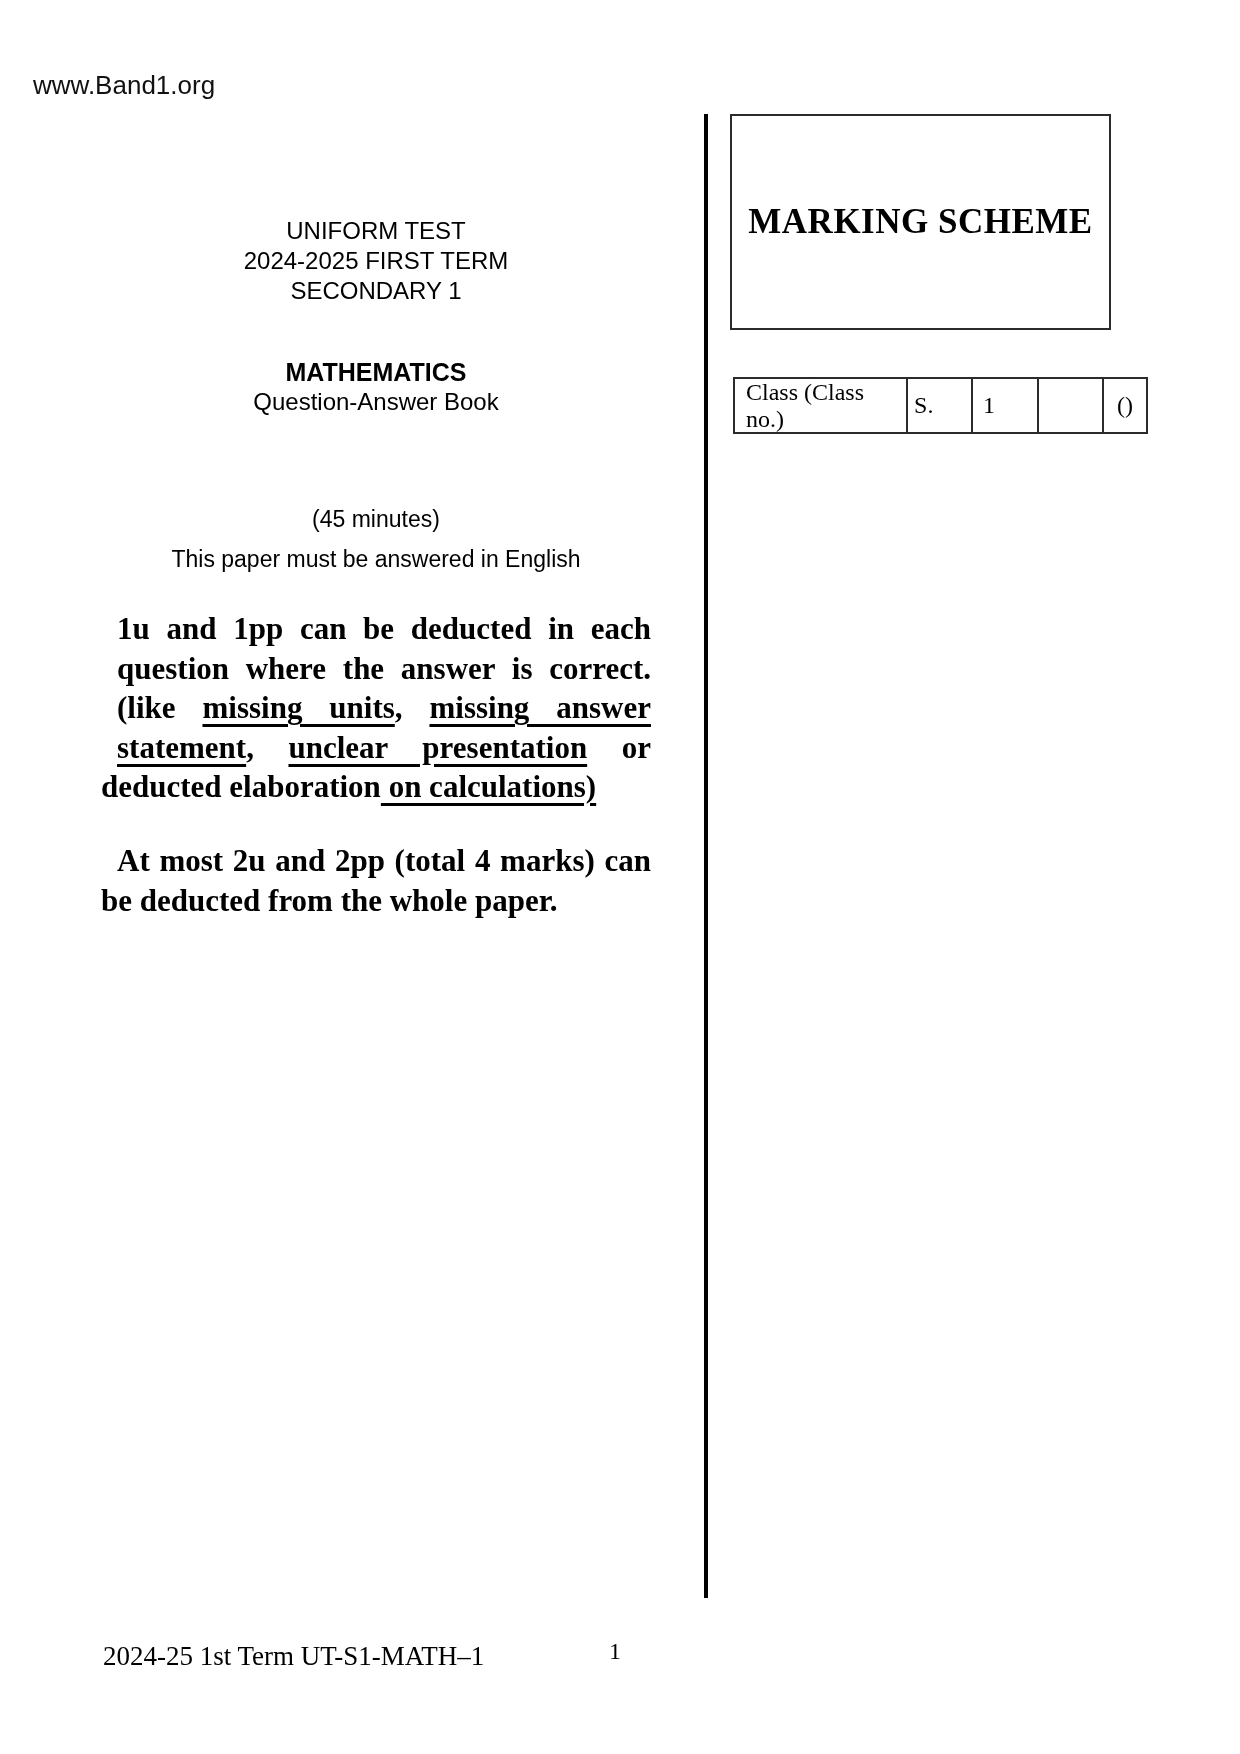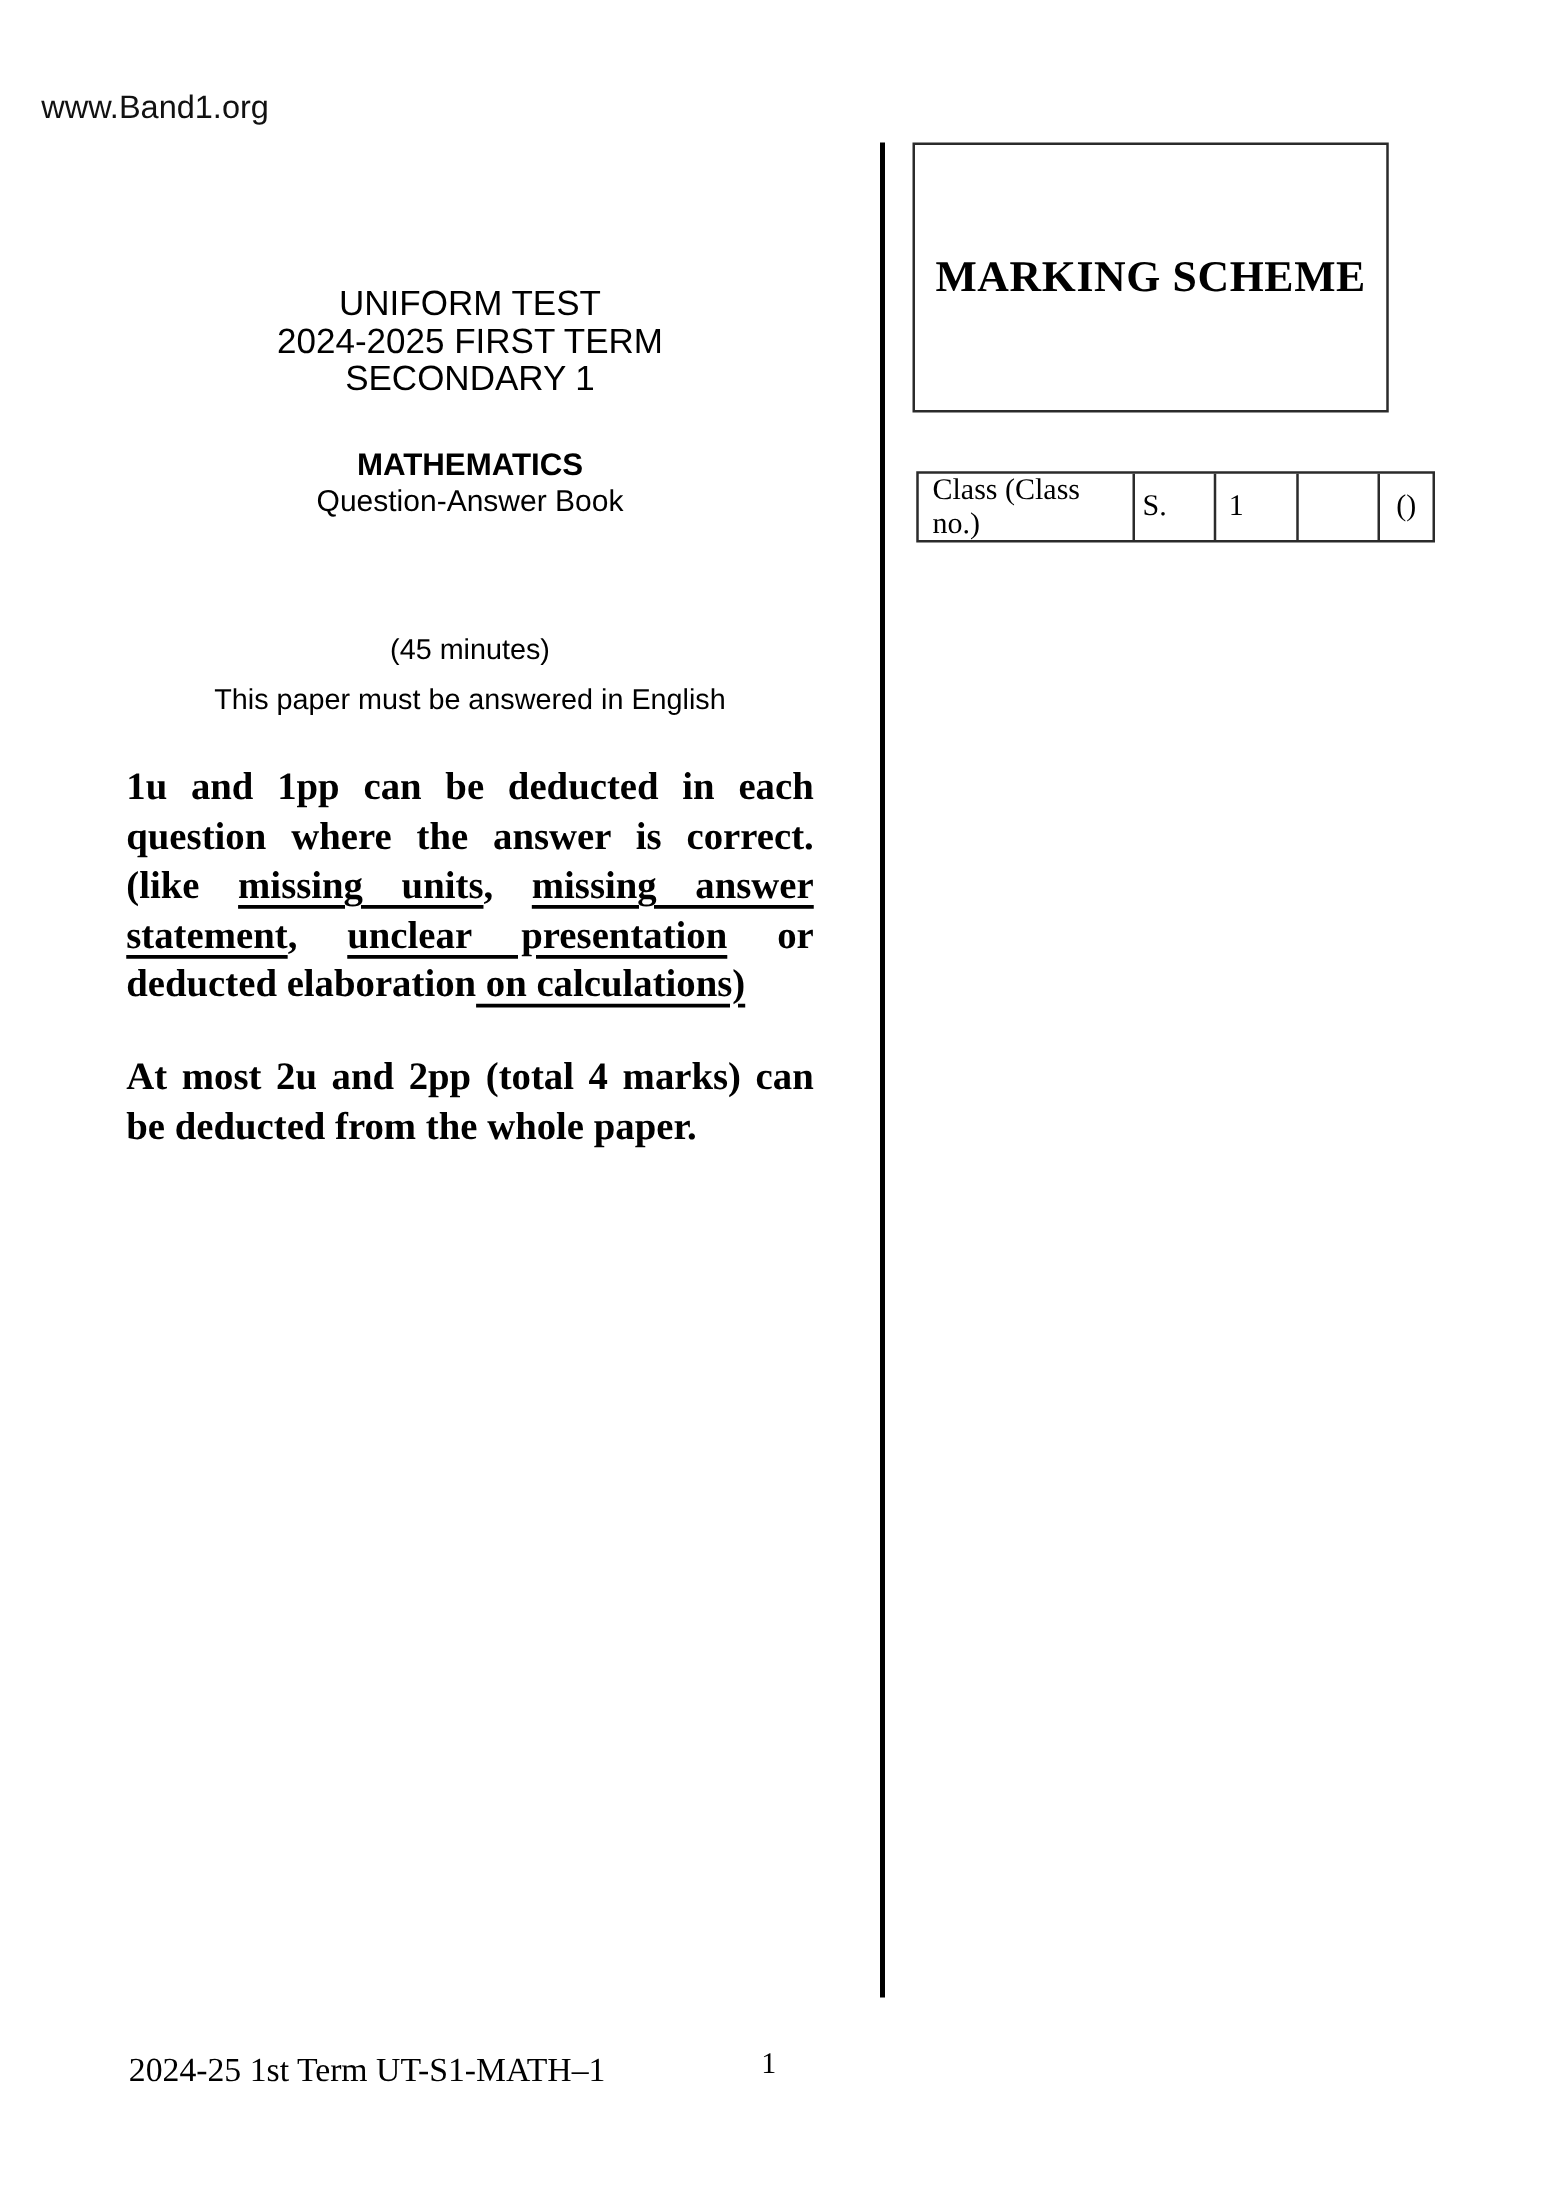--- a/index.html
+++ b/index.html
@@ -5,35 +5,35 @@
   html, body { margin:0; padding:0; background:#ffffff; }
   .page {
     position:relative; width:1240px; height:1754px; margin:0 auto;
     background:#ffffff; overflow:hidden; color:#000;
     font-family:"Liberation Sans", sans-serif;
   }
 
   .site-link { position:absolute; left:33px; top:28px; font-size:26px; color:#111;margin-top:42px; }
 
   .hdr { position:absolute; left:101px; width:550px; text-align:center; }
-  .test-headers { top:228px; font-size:28px; line-height:30px; }
+  .test-headers { top:216px; font-size:24px; line-height:30px; }
   .subject-block { top:357px; line-height:30px; }
   .subject { font-size:25px; font-weight:bold; }
   .book { font-size:24px; }
   .duration { top:506px; font-size:23px; }
   .lang-note { top:546px; font-size:23px; }
 
   .ipara {
     position:absolute; left:101px; width:550px;
     font-family:"Liberation Serif", serif; font-weight:bold;
     font-size:31px; line-height:39.5px; color:#000;
   }
   #para1 { top:609px; }
   #para2 { top:841px; }
-  .jline.just { text-align:justify; text-align-last:justify; }
+  .jline.just { text-align:justify; text-align-last:justify;margin-left:16px; }
   .ul { text-decoration:underline; text-decoration-thickness:3px; text-underline-offset:6px; }
 
   .divider { position:absolute; left:704px; top:114px; width:4px; height:1484px; background:#000; }
 
   .ms-box {
     position:absolute; left:730px; top:114px; width:381px; height:216px;
     border:2px solid #2b2b2b; box-sizing:border-box;
     display:flex; align-items:center; justify-content:center; background:#fff;
   }
   .ms-title {

